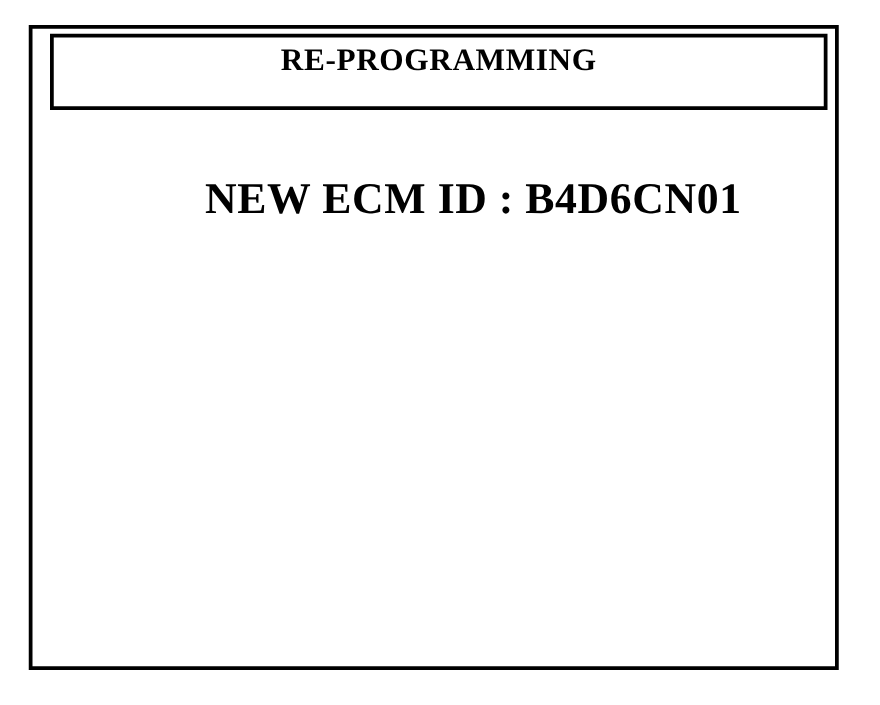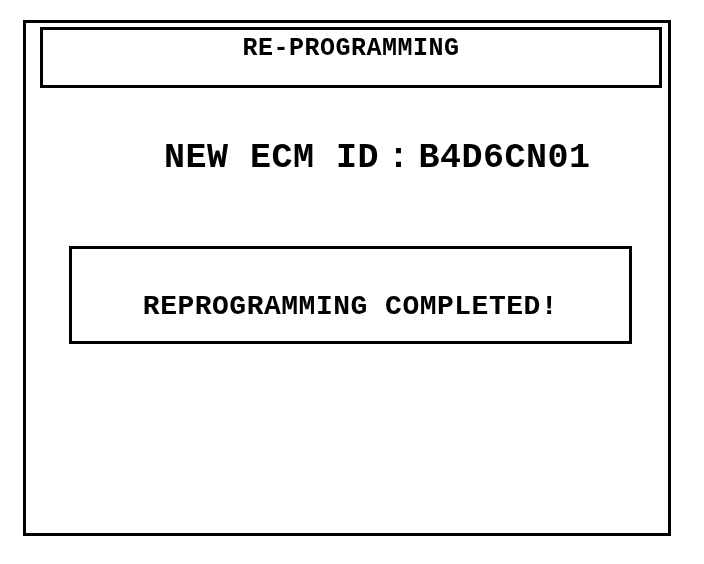--- a/index.html
+++ b/index.html
@@ -9,21 +9,21 @@
   * { margin: 0; padding: 0; box-sizing: border-box; }
   html, body {
     width: 704px; height: 564px;
     background: var(--bg);
   }
   .stage {
     position: relative;
     width: 704px; height: 564px;
     background: var(--bg);
     color: var(--fg);
-    font-family: Liberation Mono, monospace;
+    font-family: Liberation Serif, serif;
     font-weight: bold;
     overflow: hidden;
   }
   .frame {
     position: absolute;
     left: 23px; top: 20px;
     width: 648px; height: 516px;
     border: 3px solid var(--fg);
     background: var(--bg);
   }
@@ -74,16 +74,13 @@
   <div class="frame"></div>
 
   <div class="title-box">
     <span>RE-PROGRAMMING</span>
   </div>
 
   <div class="ecm-line">
     <span>NEW ECM ID</span><span class="sep">:</span><span>B4D6CN01</span>
   </div>
 
-  <div class="message-box">
-    <span>REPROGRAMMING COMPLETED!</span>
-  </div>
 </div>
 
 </body></html>

